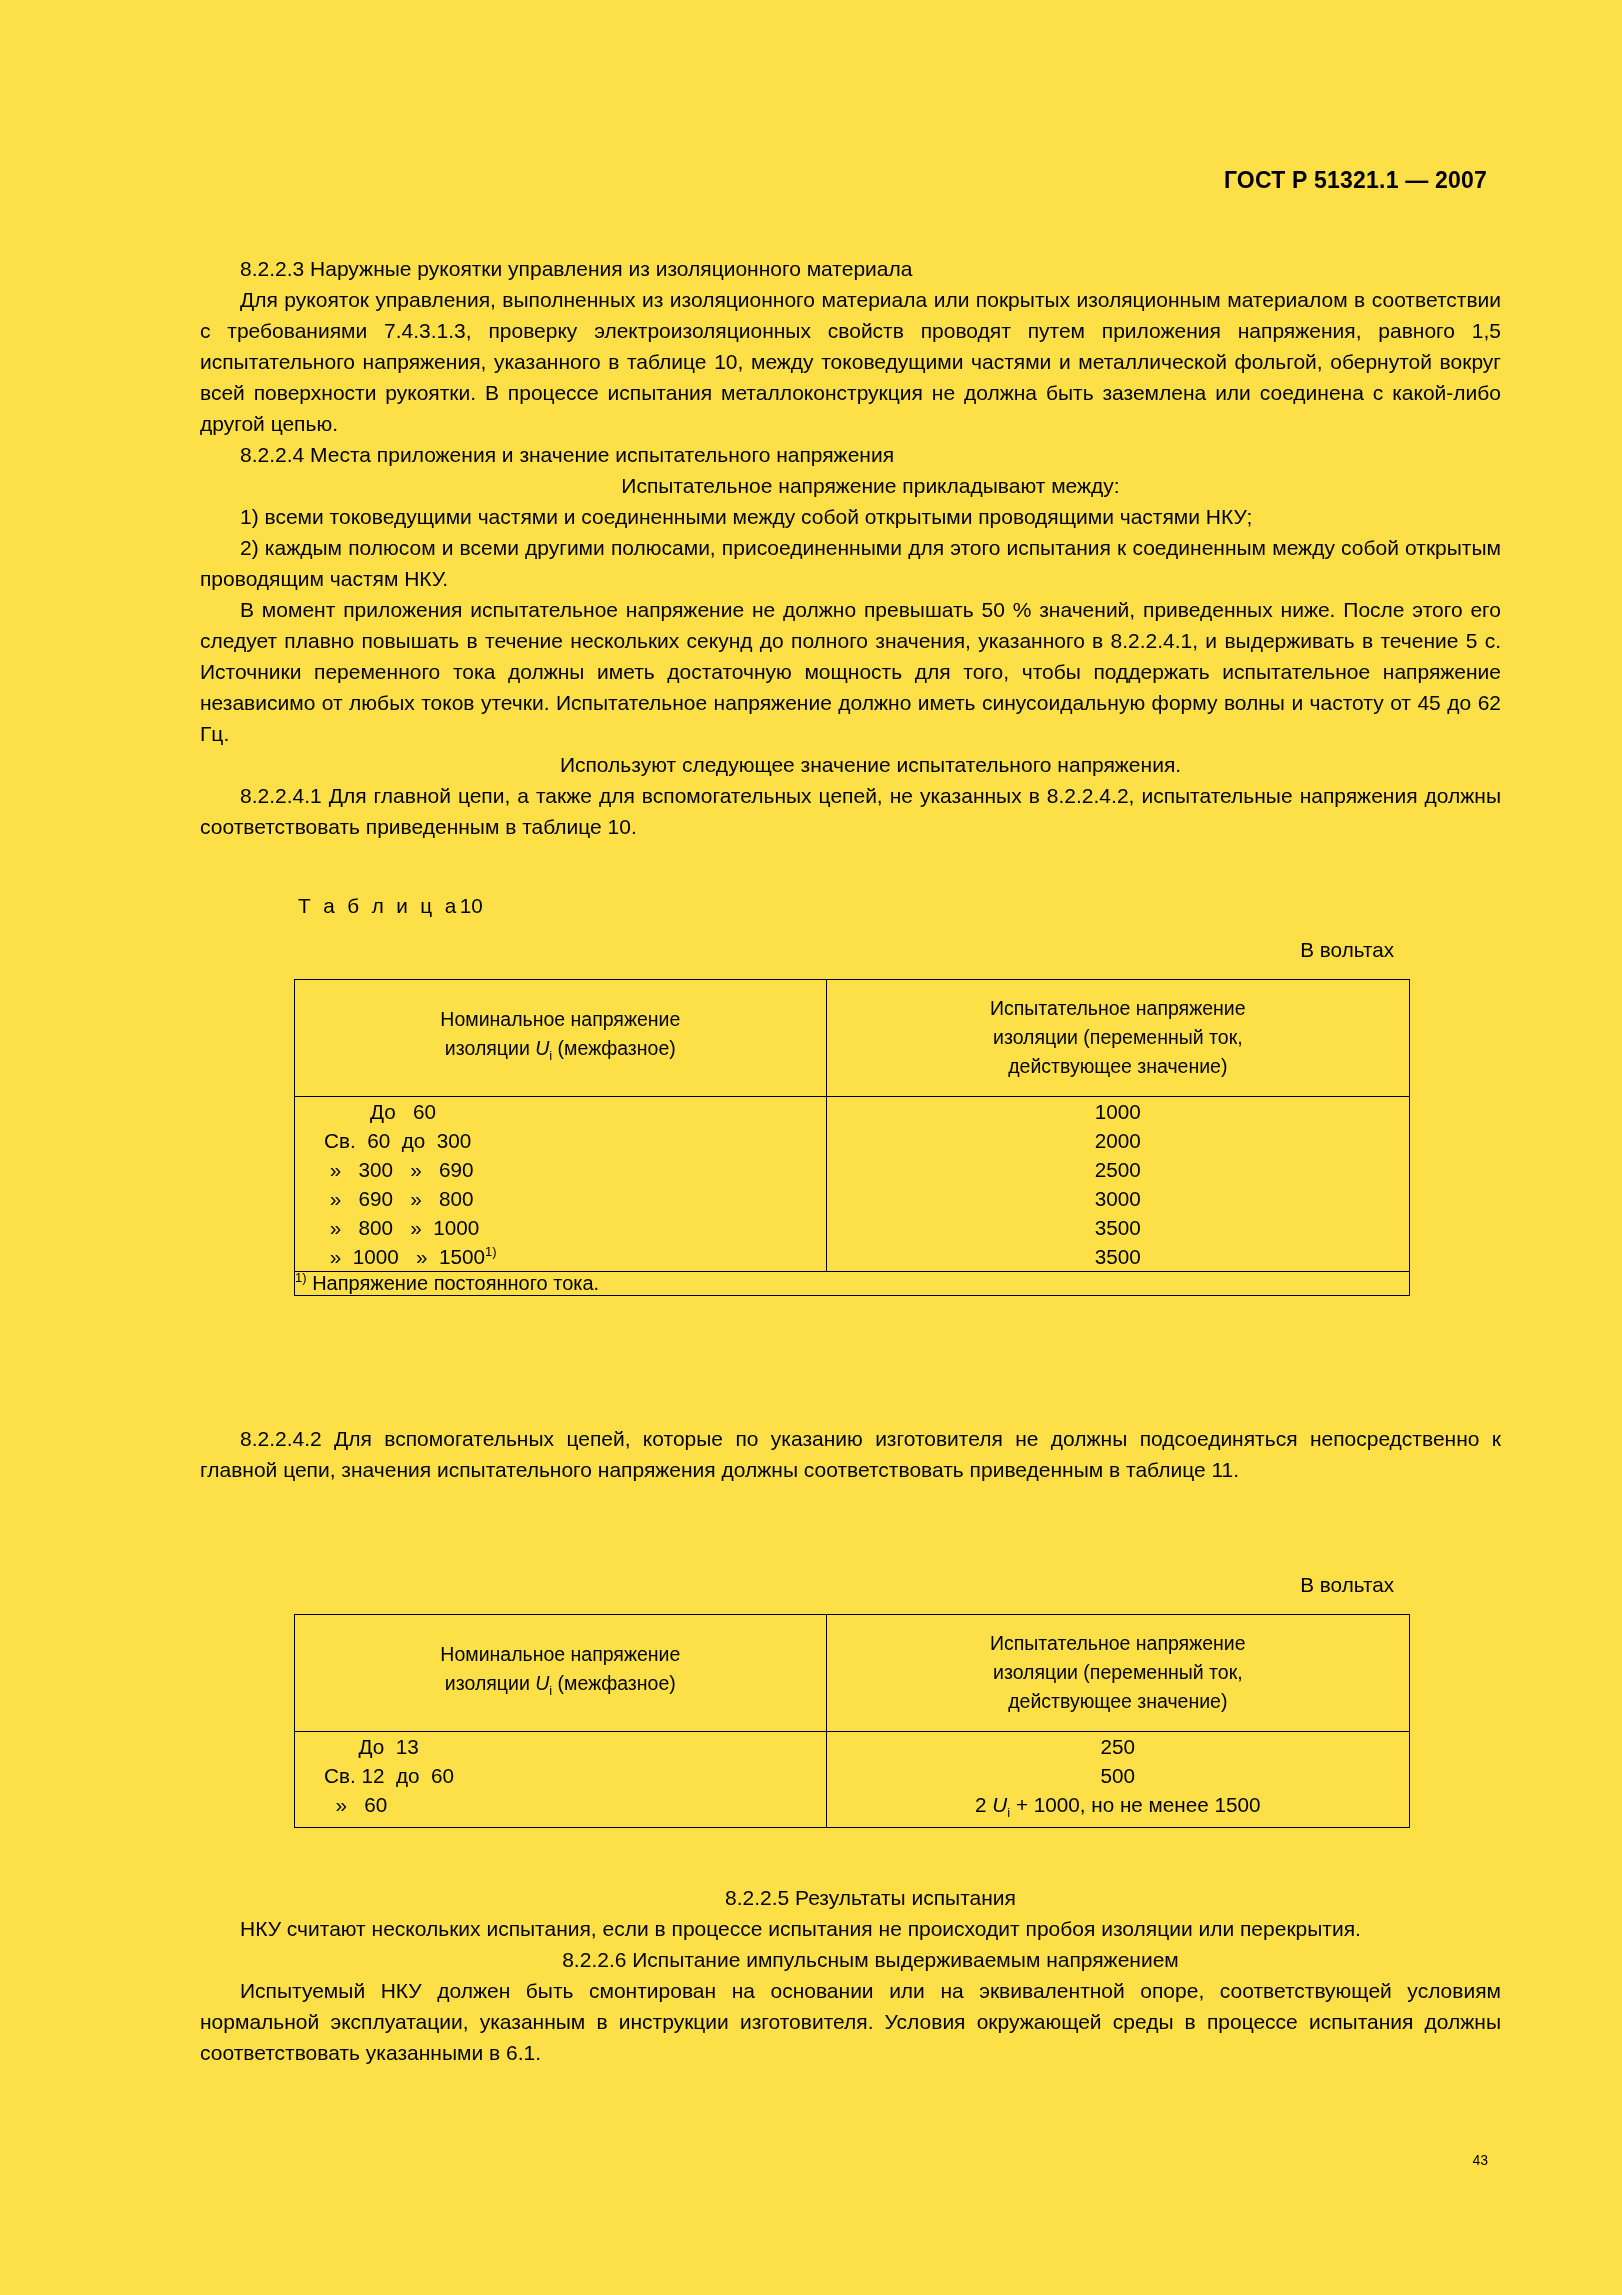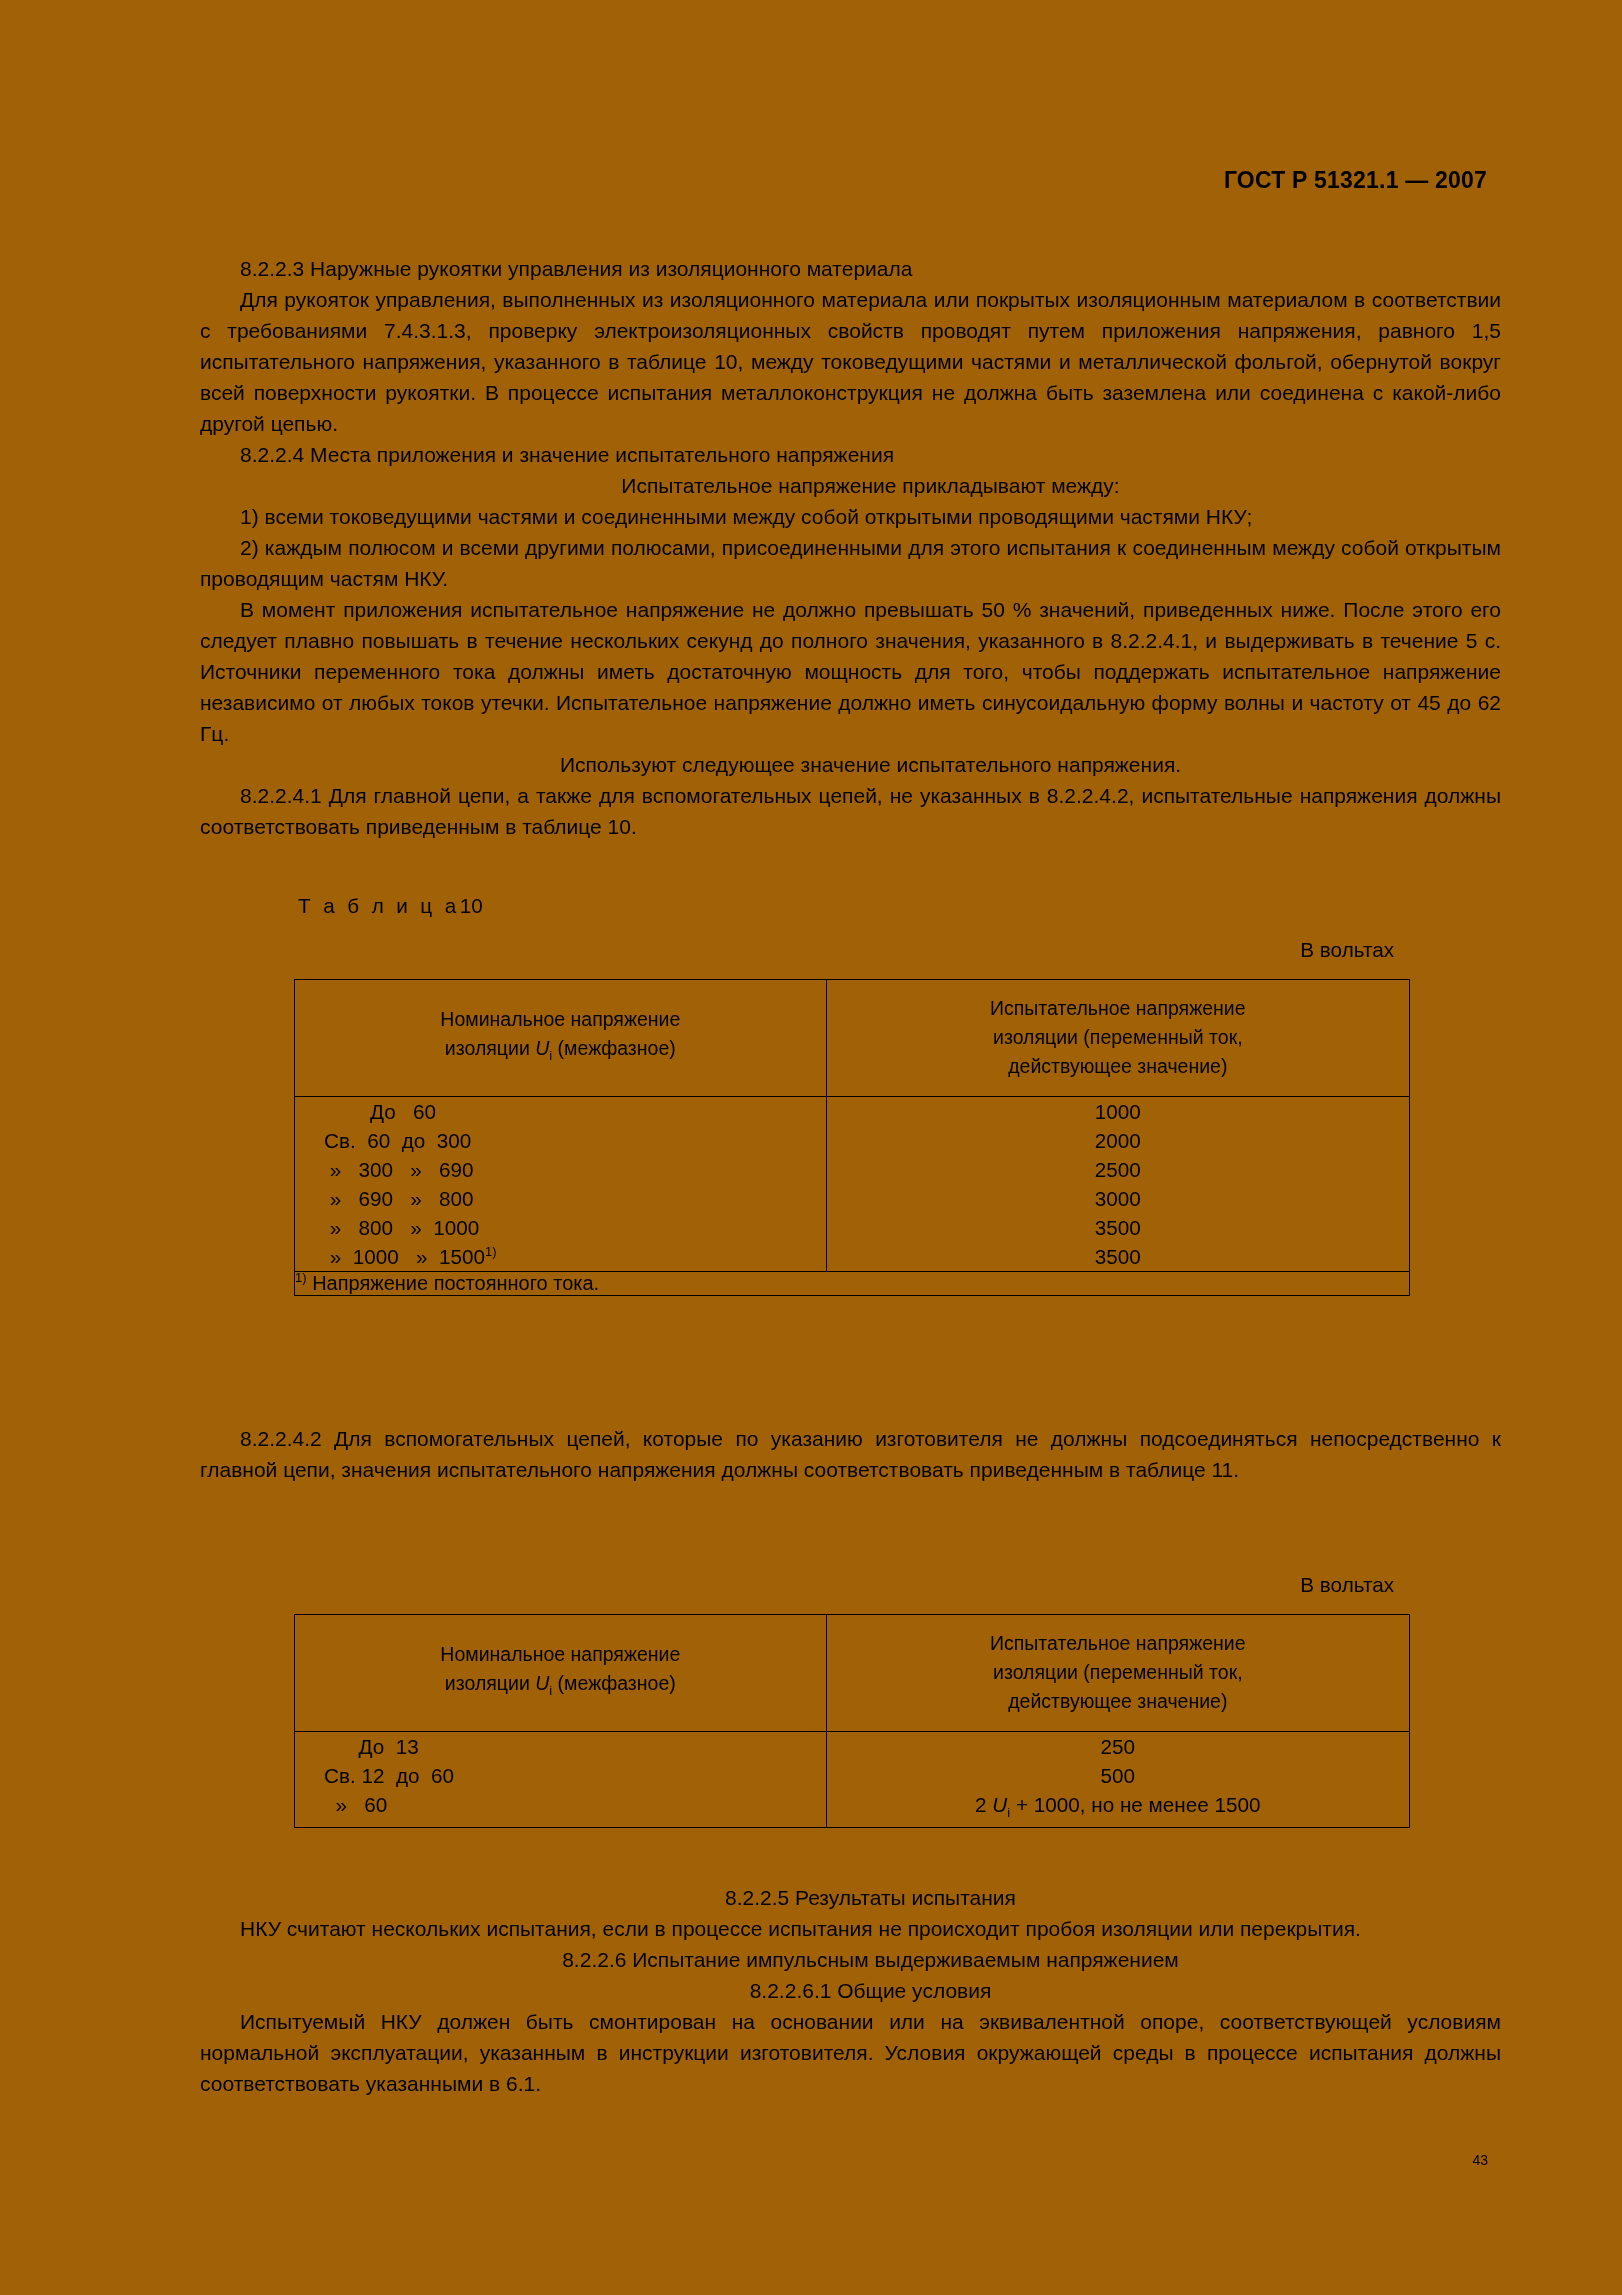--- a/index.html
+++ b/index.html
@@ -5,21 +5,21 @@
 <style>
   html, body {
     margin: 0;
     padding: 0;
     background: #ffffff;
   }
   .page {
     position: relative;
     width: 1623px;
     height: 2295px;
-    background: #a16207;
+    background: #fde047;
     font-family: "Liberation Sans", sans-serif;
     color: #000000;
     box-sizing: border-box;
     overflow: hidden;
   }
 
   
   .doc-header {
     position: absolute;
     top: 167px;
@@ -278,21 +278,20 @@
     </table>
   </div>
 
   <div class="body-col" style="top: 1882px;">
     <p class="para indent lastline-left">8.2.2.5 Результаты испытания</p>
 
     <p class="para indent">НКУ считают нескольких испытания, если в процессе испытания не происходит пробоя изоляции или перекрытия.</p>
 
     <p class="para indent lastline-left">8.2.2.6 Испытание импульсным выдерживаемым напряжением</p>
 
-    <p class="para indent lastline-left">8.2.2.6.1 Общие условия</p>
 
     <p class="para indent">Испытуемый НКУ должен быть смонтирован на основании или на эквивалентной опоре, соответствующей условиям  нормальной эксплуатации, указанным в инструкции изготовителя. Условия окружающей среды в процессе испытания должны соответствовать указанными в 6.1.</p>
   </div>
 
   <div class="page-number">43</div>
 
 </div>
 
 
 </body></html>

